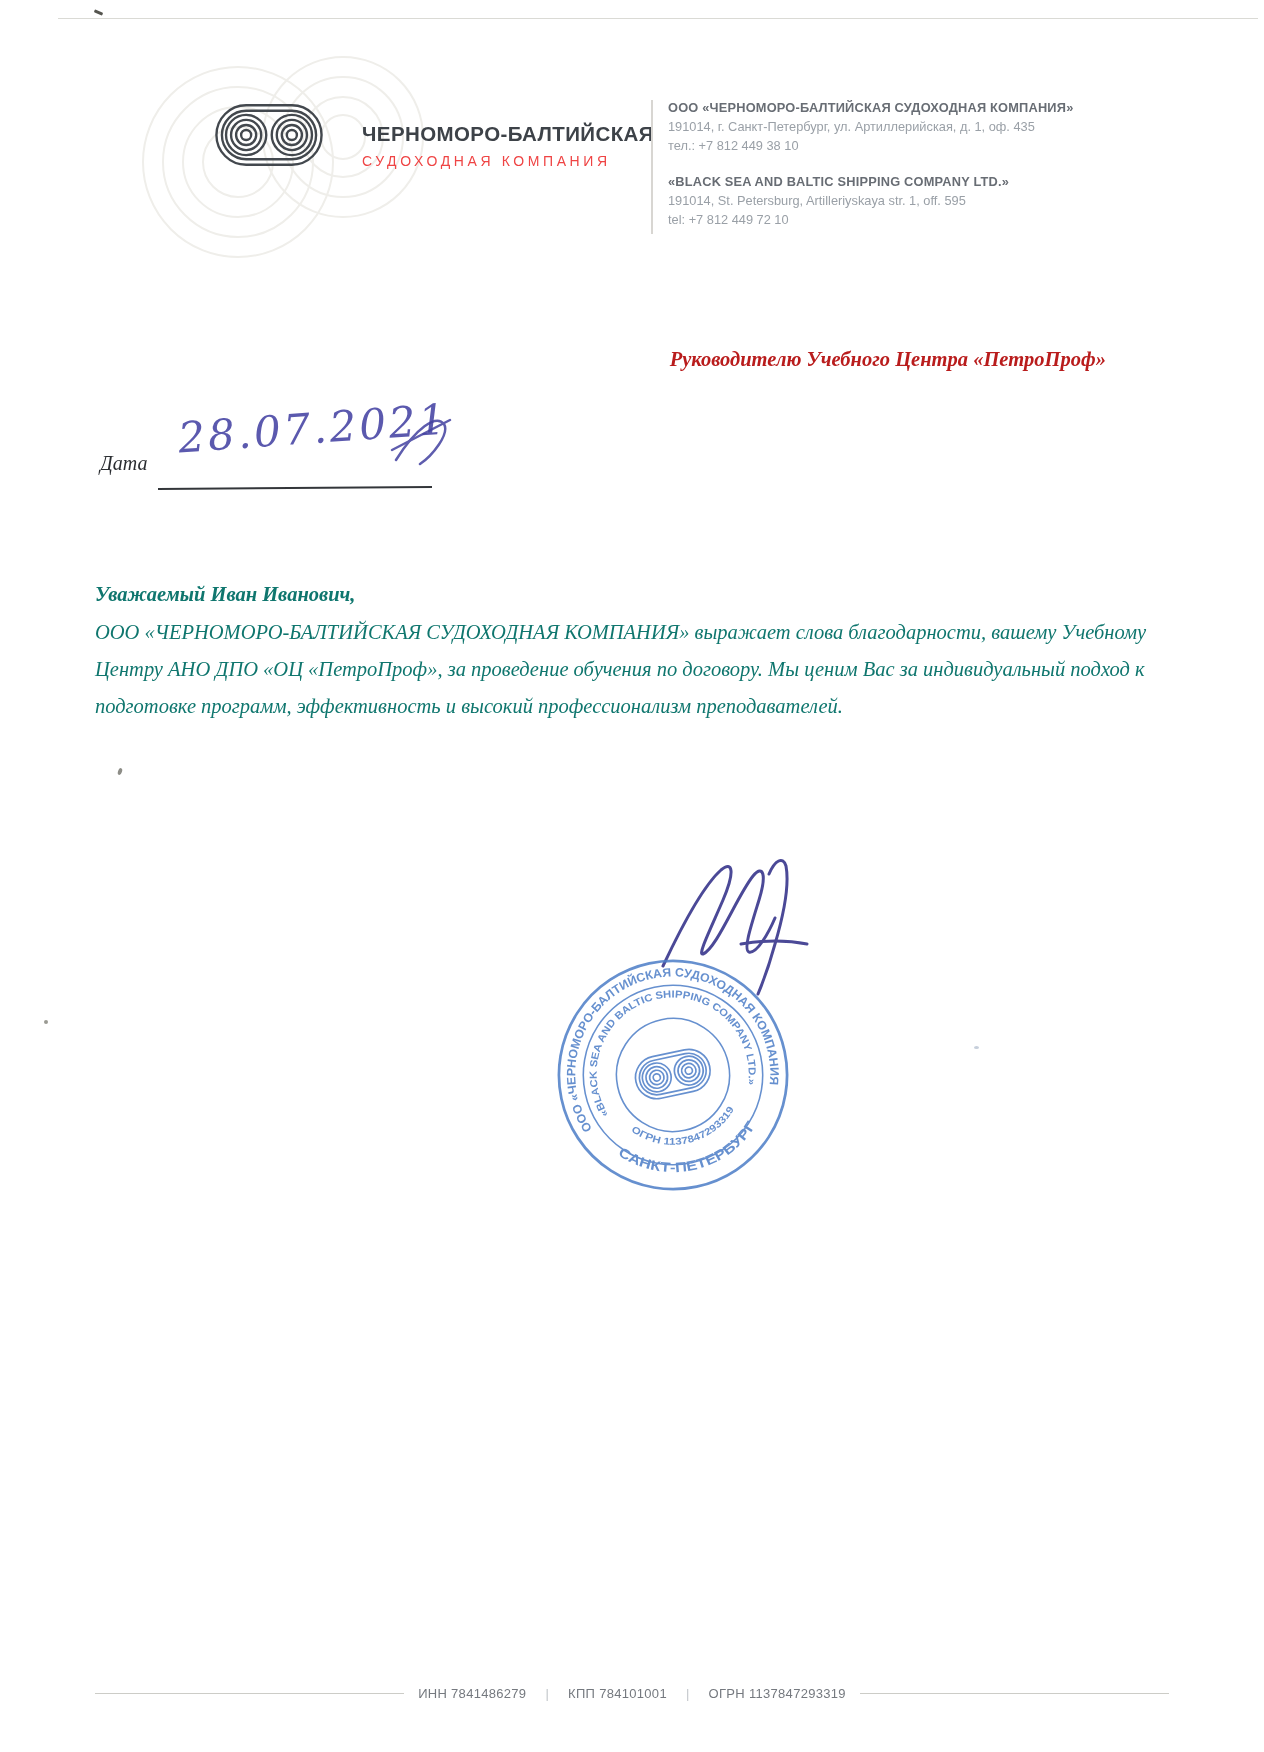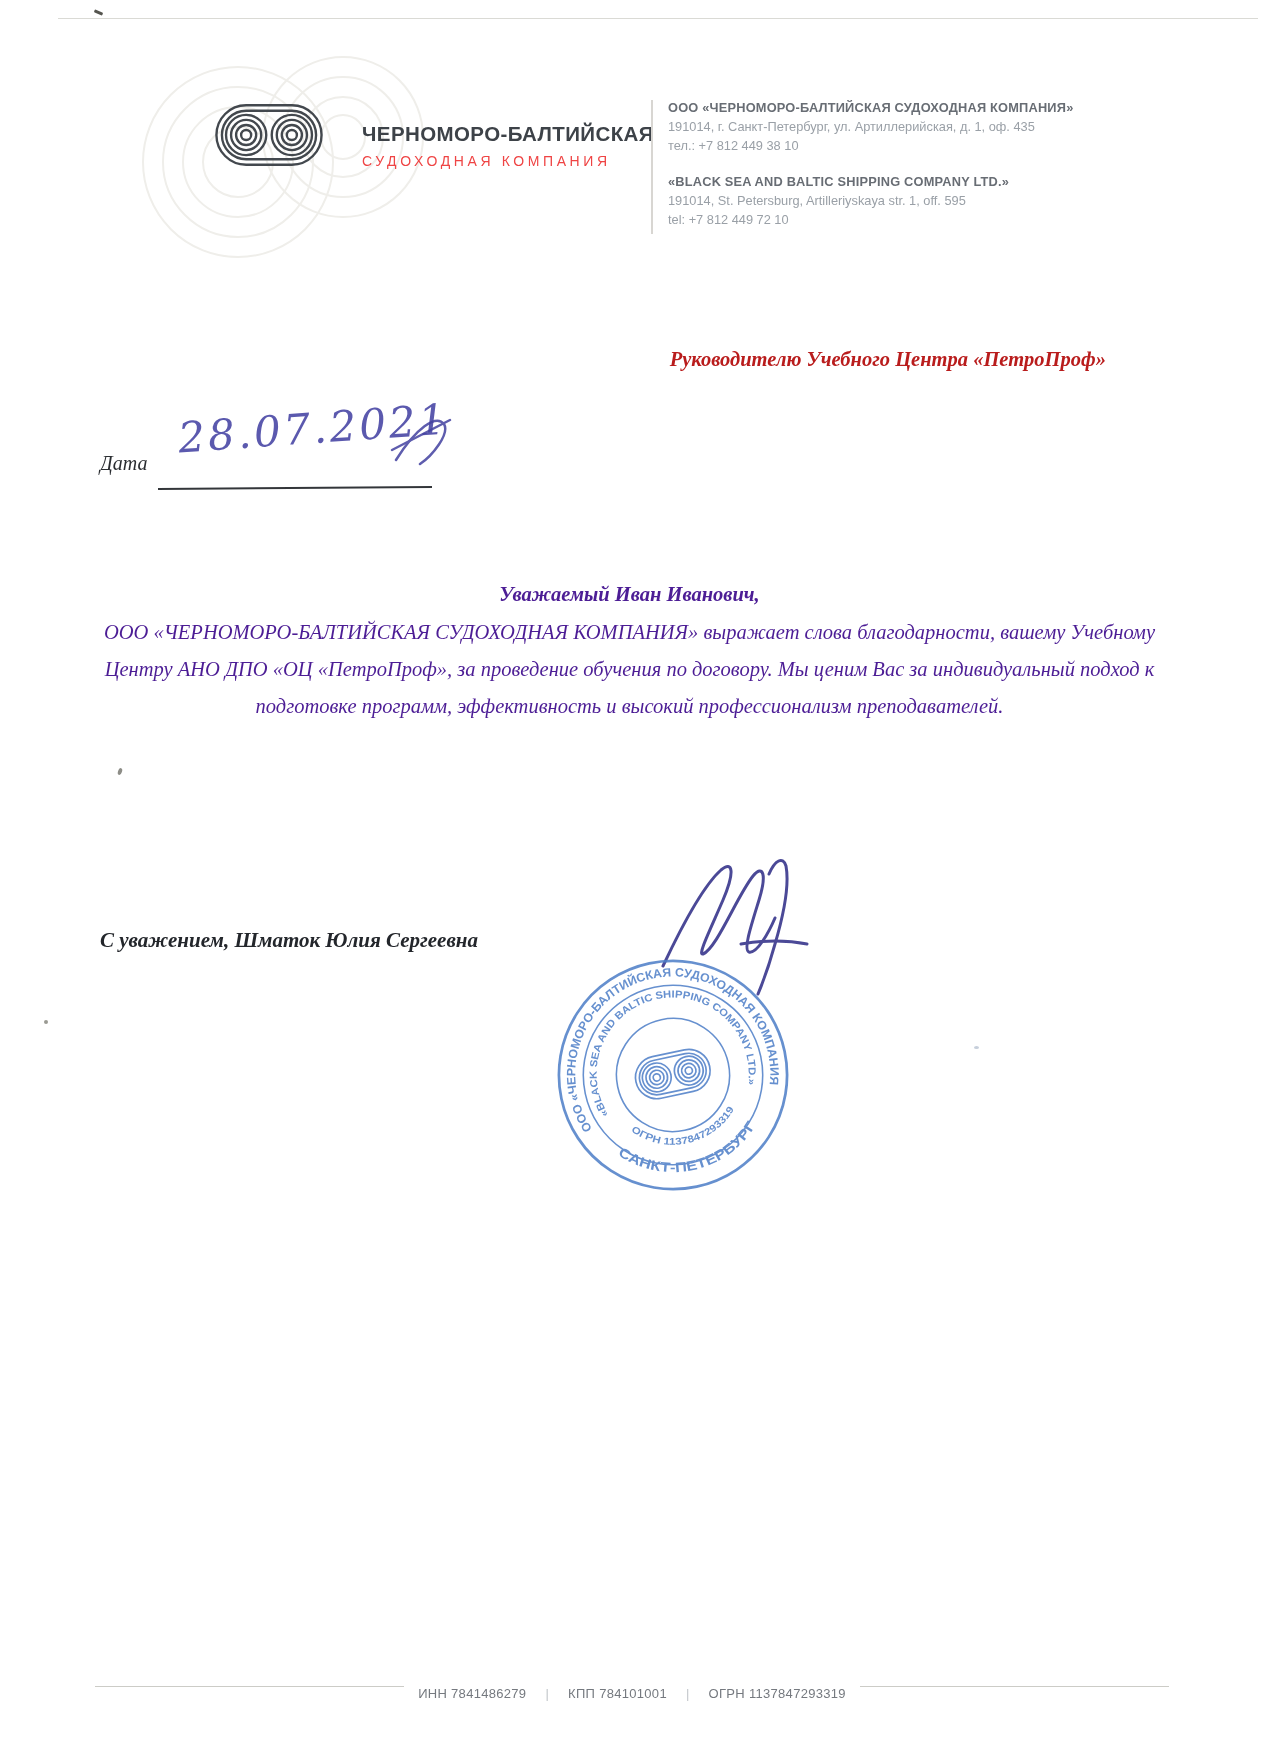--- a/index.html
+++ b/index.html
@@ -32,34 +32,34 @@
   .contact .co{font-weight:700;color:#686d74;letter-spacing:.2px;}
 
   
   .addressee{left:95px;right:158px;top:348px;text-align:right;
     font-size:20.5px;font-weight:700;font-style:italic;color:#b91c1c;}
   .date-label{left:100px;top:452px;font-size:20px;font-style:italic;color:#2a2d31;}
   .date-underline{left:158px;top:487px;width:274px;height:2px;background:#33363a;transform:rotate(-.4deg);}
   .date-hand{left:178px;top:404px;font-family:"DejaVu Serif",serif;font-style:italic;
     font-size:42px;letter-spacing:3px;color:#4a48a6;transform:rotate(-4deg);opacity:.9;white-space:nowrap;}
   .date-flourish{left:388px;top:398px;}
-  .bodytext{left:95px;right:100px;text-align:center;font-style:italic;
-    font-size:20.5px;line-height:37px;color:#4c1d95;}
+  .bodytext{left:95px;right:100px;text-align:left;font-style:italic;
+    font-size:20.5px;line-height:37px;color:#0f766e;}
   .greeting{top:576px;font-weight:700;}
   .para1{top:614px;}
   .para2{top:788px;}
   .signoff{left:100px;top:928px;font-size:21px;font-weight:700;font-style:italic;color:#23262b;white-space:nowrap;}
   .signature{left:645px;top:848px;}
 
   
   .stamp{left:556px;top:958px;opacity:.85;}
   .stamp text{font-family:"Liberation Sans",sans-serif;font-weight:700;fill:#4c7dc7;}
 
   
-  .footer{left:95px;right:95px;top:1686px;display:flex;align-items:flex-start;gap:14px;
+  .footer{left:95px;right:95px;top:1686px;display:flex;align-items:center;gap:14px;
     font-family:"Liberation Sans",sans-serif;font-size:13px;color:#75797f;letter-spacing:.3px;}
   .footer .rule{flex:1;height:1px;background:#ccccc7;}
   .footer .sep{color:#c2c6ca;padding:0 5px;}
   .footer .item{white-space:nowrap;}
 </style>
 </head>
 <body>
 
 <svg width="0" height="0" style="position:absolute">
   <defs>
@@ -132,21 +132,20 @@
   <svg class="abs date-flourish" width="70" height="78">
     <g fill="none" stroke="#4341a0" stroke-width="2.5" stroke-linecap="round" opacity=".85">
       <path d="M 8 62 C 28 30, 48 16, 56 26 C 62 36, 44 58, 32 66"></path>
       <path d="M 4 52 L 62 22"></path>
     </g>
   </svg>
 
   <div class="abs bodytext greeting">Уважаемый Иван Иванович,</div>
   <div class="abs bodytext para1">ООО «ЧЕРНОМОРО-БАЛТИЙСКАЯ СУДОХОДНАЯ КОМПАНИЯ» выражает слова благодарности, вашему Учебному Центру  АНО ДПО «ОЦ «ПетроПроф», за проведение обучения по договору. Мы ценим Вас за индивидуальный подход к подготовке программ, эффективность и высокий профессионализм преподавателей.</div>
 
-  <div class="abs signoff">С уважением, Шматок Юлия Сергеевна</div>
 
   <svg class="abs signature" width="168" height="152">
     <g fill="none" stroke="#38368c" stroke-width="3" stroke-linecap="round" opacity=".9">
       <path d="M 18 118 C 34 84, 58 38, 76 22 C 88 12, 90 24, 78 52 C 66 80, 52 108, 58 106 C 72 100, 92 48, 108 28 C 118 16, 122 26, 114 52 C 106 78, 98 102, 104 104 C 112 106, 124 84, 130 70"></path>
       <path d="M 96 96 C 120 92, 142 92, 162 96"></path>
       <path d="M 124 26 C 130 12, 138 8, 141 18 C 144 34, 140 62, 130 96 C 124 118, 118 134, 113 146"></path>
     </g>
   </svg>
 
   <svg class="abs stamp" width="234" height="234" viewBox="-120 -120 240 240">

